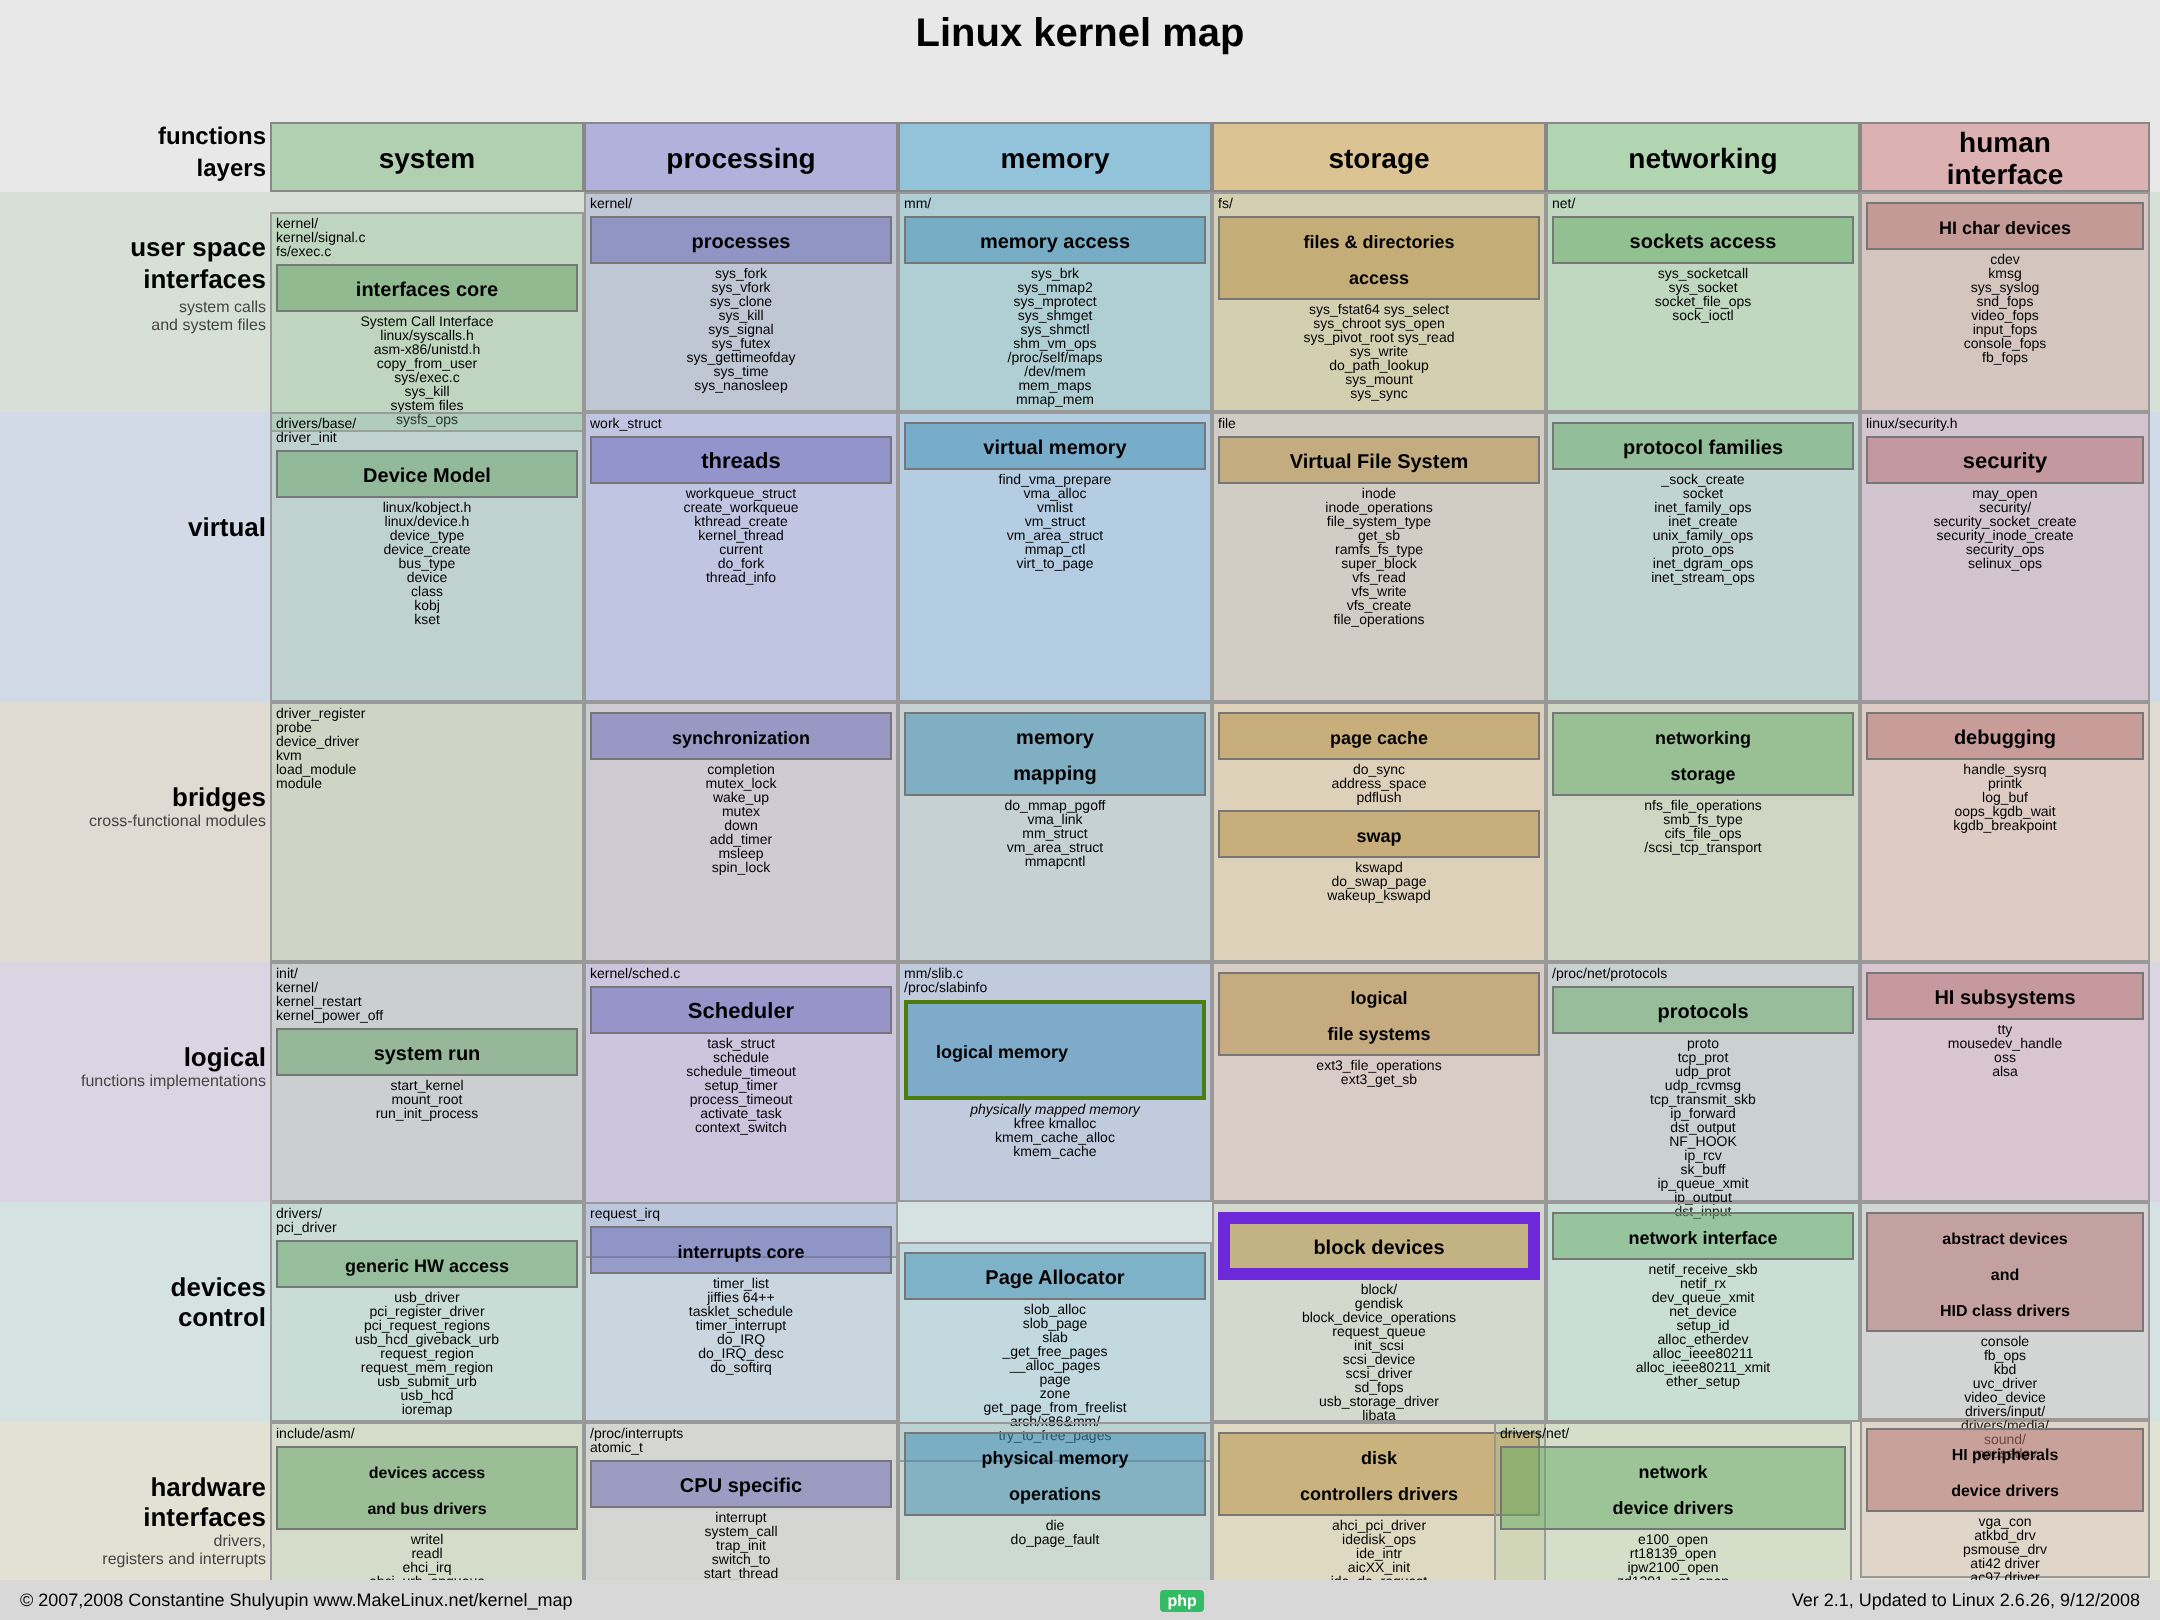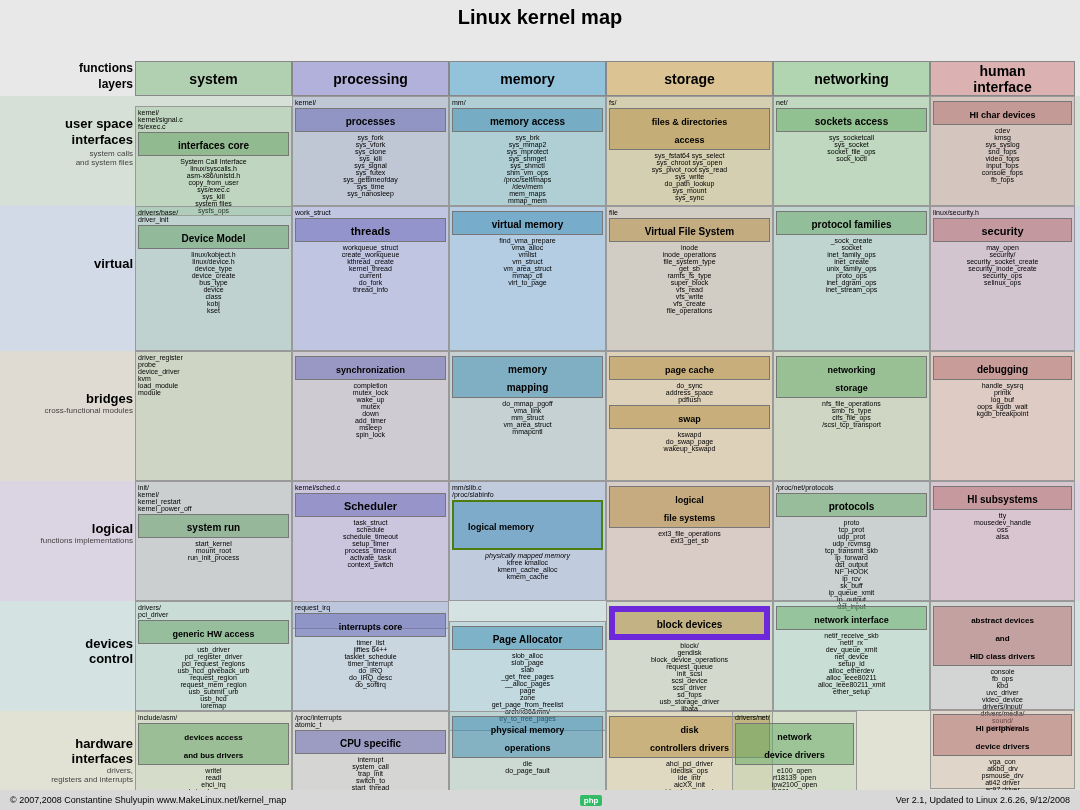--- a/index.html
+++ b/index.html
@@ -542,21 +542,21 @@
     <div style="background:rgba(180,140,60,0.5);border:1px solid #777;padding:2px;margin:2px 0;text-align:center;">
       <span style="font-weight:bold;font-size:9px;">disk<br>controllers drivers</span>
     </div>
     <div style="font-size:7px;text-align:center;">ahci_pci_driver</div>
     <div style="font-size:7px;text-align:center;">idedisk_ops</div>
     <div style="font-size:7px;text-align:center;">ide_intr</div>
     <div style="font-size:7px;text-align:center;">aicXX_init</div>
     <div style="font-size:7px;text-align:center;">ide_do_request</div>
   </div>
 
-  <div style="position:absolute;left:732px;top:650px;width:125px;height:80px;background:rgba(140,200,140,0.15);border:1px solid #999;padding:2px;">
+  <div style="position:absolute;left:747px;top:650px;width:179px;height:80px;background:rgba(140,200,140,0.15);border:1px solid #999;padding:2px;">
     <div style="font-size:7px;">drivers/net/</div>
     <div style="background:rgba(100,170,100,0.5);border:1px solid #777;padding:2px;margin:2px 0;text-align:center;">
       <span style="font-weight:bold;font-size:9px;">network<br>device drivers</span>
     </div>
     <div style="font-size:7px;text-align:center;">e100_open</div>
     <div style="font-size:7px;text-align:center;">rt18139_open</div>
     <div style="font-size:7px;text-align:center;">ipw2100_open</div>
     <div style="font-size:7px;text-align:center;">zd1201_net_open</div>
   </div>
 

